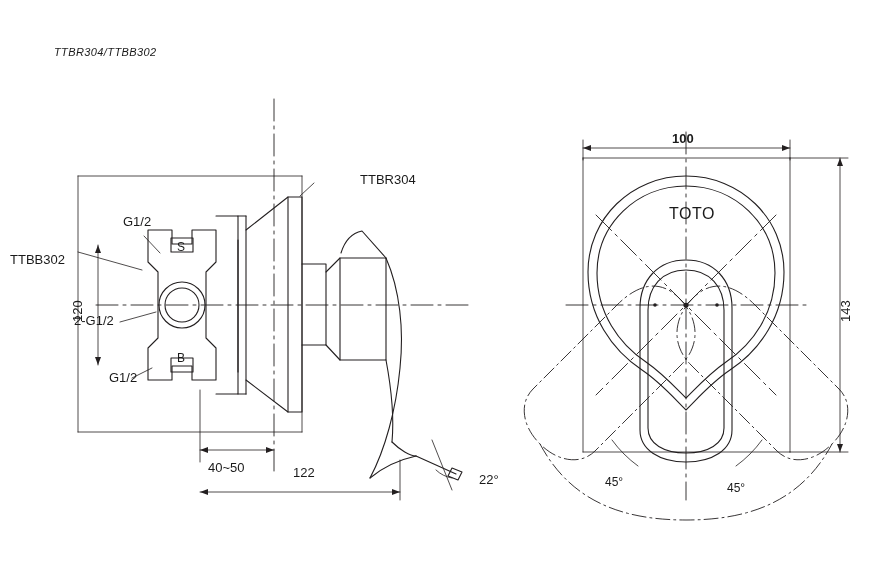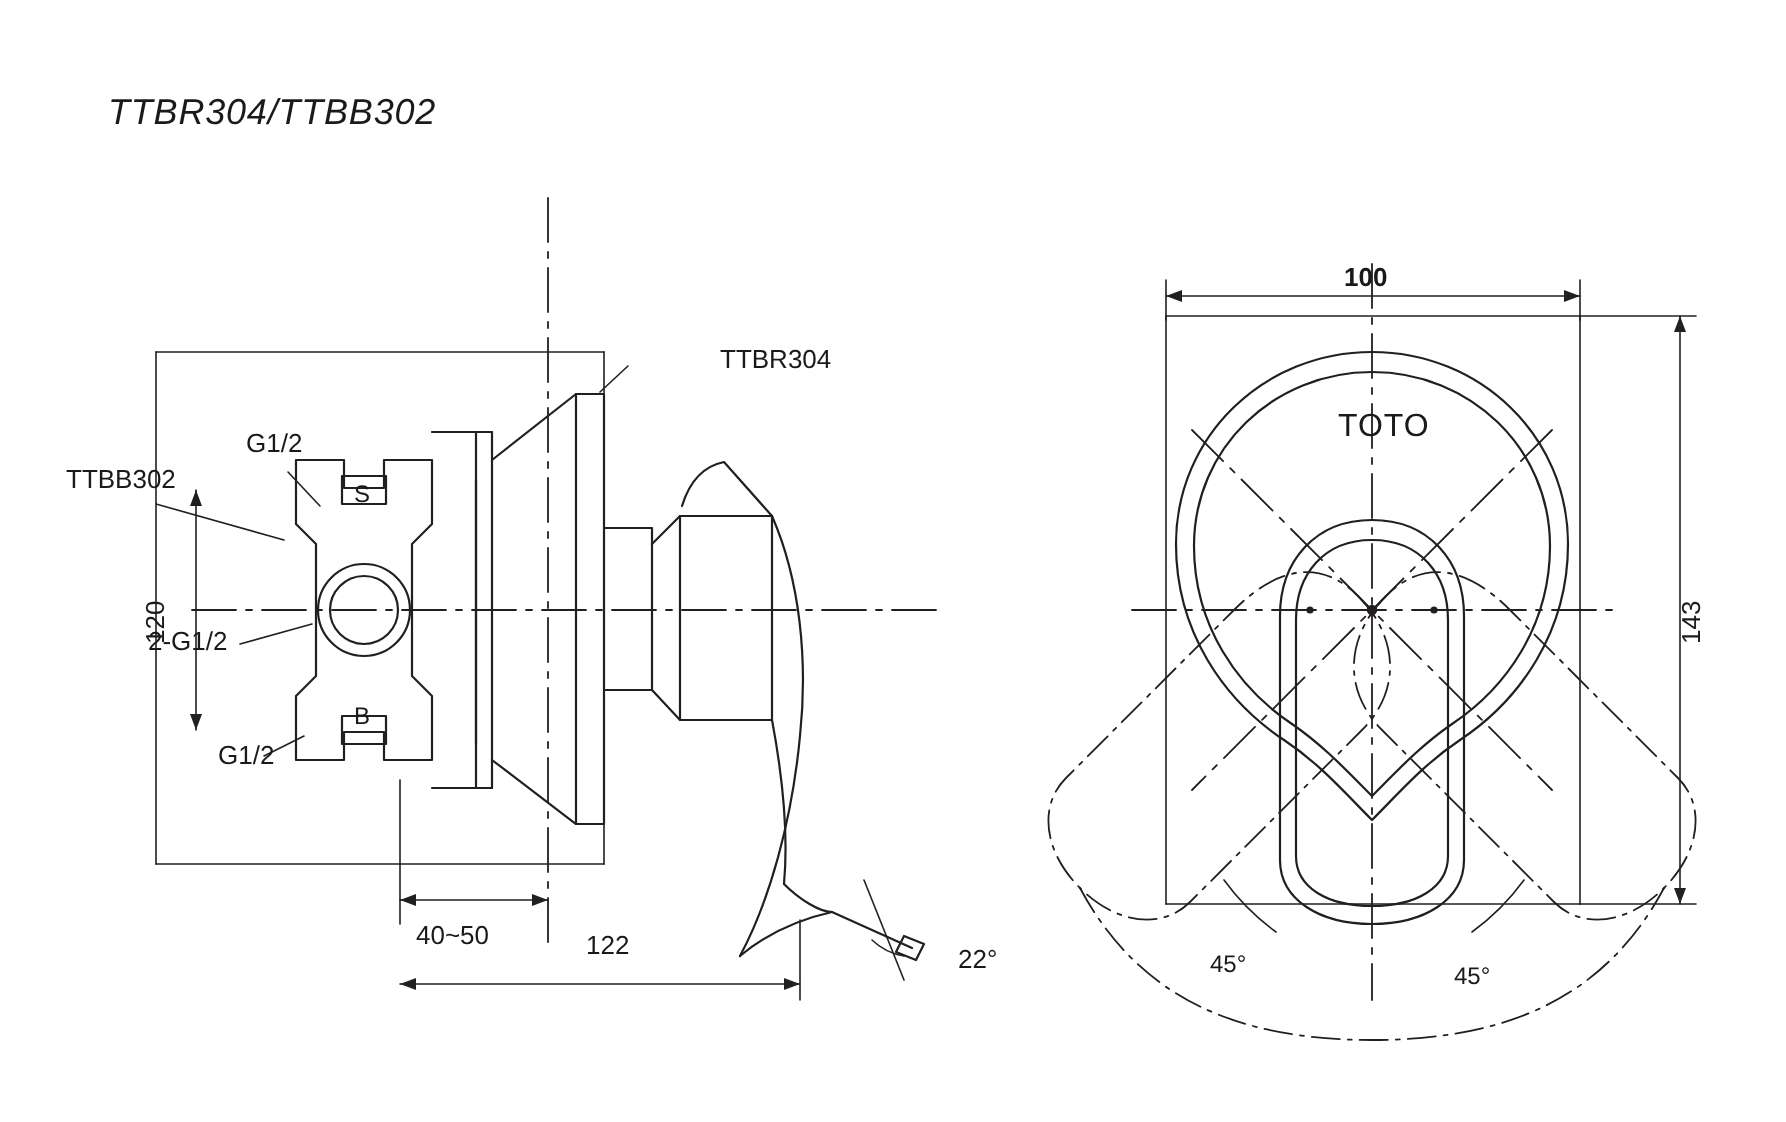--- a/index.html
+++ b/index.html
@@ -16,21 +16,21 @@
   }
   #root {
     position: relative;
     width: 893px;
     height: 561px;
   }
   .title {
     position: absolute;
     left: 54px;
     top: 46px;
-    font-size: 18px;
+    font-size: 11px;
     font-style: italic;
     color: #1a1a1a;
     letter-spacing: 0.4px;
     white-space: nowrap;
   }
   svg.drawing {
     position: absolute;
     left: 0;
     top: 0;
     width: 893px;
@@ -246,21 +246,21 @@
 
       <g stroke-width="0.8">
         <path d="M612 440 A 118 118 0 0 0 638 466"></path>
         <path d="M736 466 A 118 118 0 0 0 762 440"></path>
       </g>
 
     </g>
   </svg>
 
   <div class="lbl" style="left:313px; top:172px;margin-left:47px;">TTBR304</div>
-  <div class="lbl" style="left:10px; top:232px;margin-left:23px;">TTBB302</div>
+  <div class="lbl" style="left:10px; top:252px;">TTBB302</div>
   <div class="lbl" style="left:123px; top:214px;">G1/2</div>
   <div class="lbl" style="left:109px; top:370px;">G1/2</div>
   <div class="lbl" style="left:74px; top:313px;">2-G1/2</div>
   <div class="lbl small" style="left:177px; top:240px;">S</div>
   <div class="lbl small" style="left:177px; top:351px;">B</div>
 
   <div class="lbl rot" style="left:70px; top:322px; transform: rotate(-90deg);">120</div>
 
   <div class="lbl" style="left:208px; top:460px;">40~50</div>
   <div class="lbl" style="left:293px; top:465px;">122</div>

